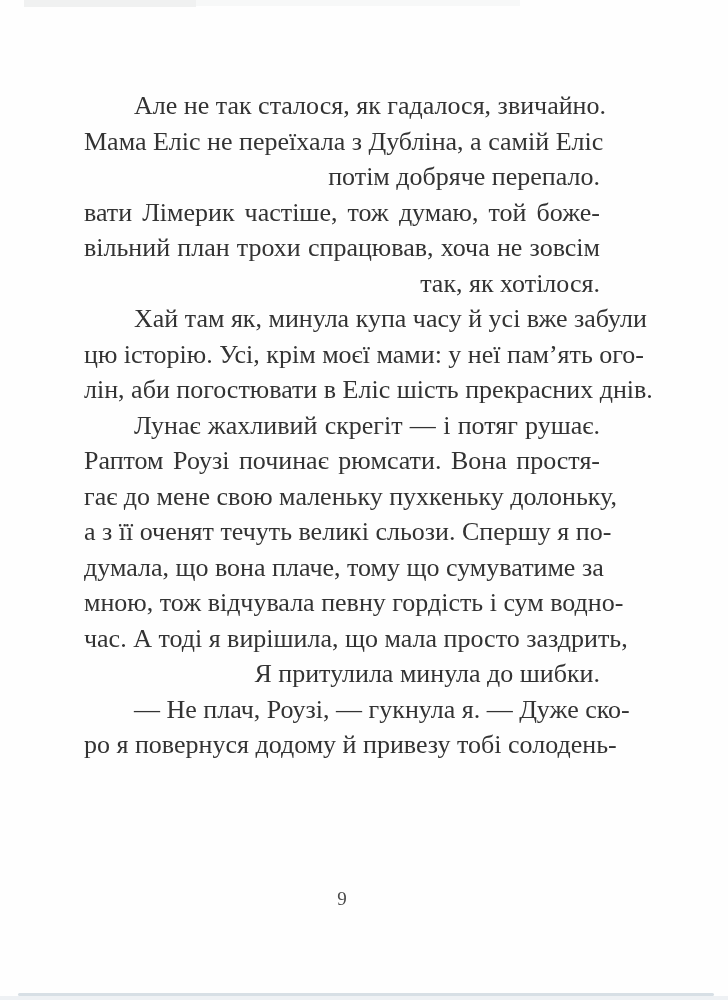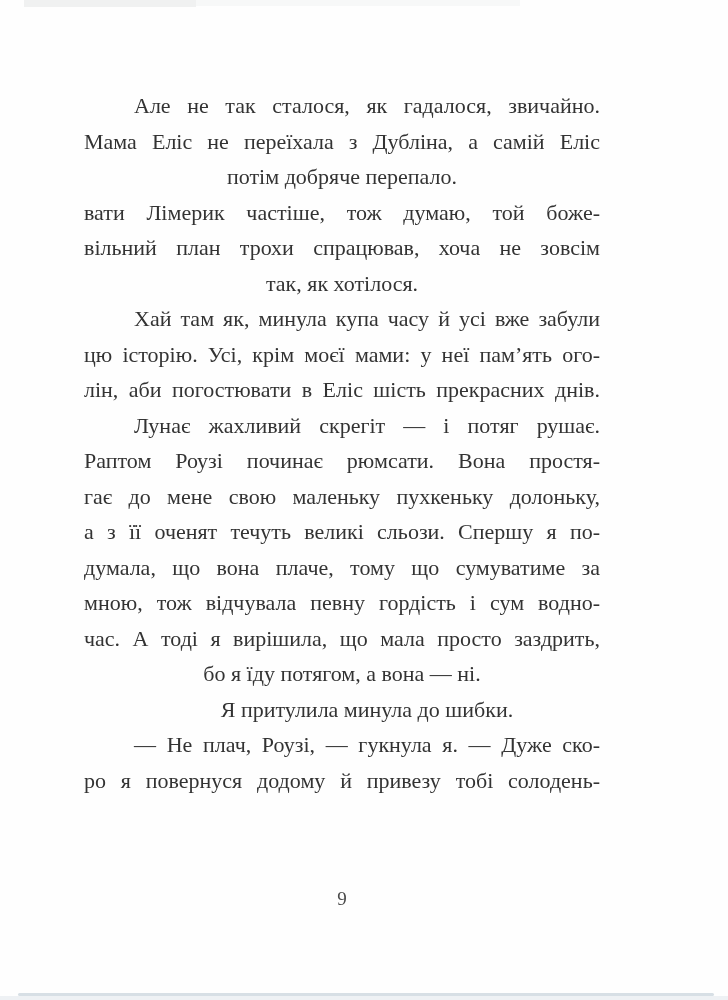--- a/index.html
+++ b/index.html
@@ -20,28 +20,28 @@
     background: #f0f1f1;
   }
   .artifact-top-b {
     position: absolute; left: 196px; top: 0; width: 324px; height: 6px;
     background: #f7f8f8;
   }
   
   .text-block {
     position: absolute;
     left: 84px; top: 88px; width: 516px;
-    font-size: 22px;
+    font-size: 26px;
     color: #333333;
   }
   .line {
     height: 35.5px;
     line-height: 35.5px;
     white-space: nowrap;
-    text-align: center;
+    text-align: right;
     overflow: visible;
   }
   .line.j {
     text-align: justify;
     text-align-last: justify;
     text-justify: inter-word;
   }
   .line.indent { text-indent: 50px; }
   .page-number {
     position: absolute;
@@ -80,21 +80,20 @@
         <div class="line j indent">Хай там як, минула купа часу й усі вже забули</div>
         <div class="line j">цю історію. Усі, крім моєї мами: у неї пам’ять ого-</div>
         <div class="line j">лін, аби погостювати в Еліс шість прекрасних днів.</div>
         <div class="line j indent">Лунає жахливий скрегіт — і потяг рушає.</div>
         <div class="line j">Раптом Роузі починає рюмсати. Вона простя-</div>
         <div class="line j">гає до мене свою маленьку пухкеньку долоньку,</div>
         <div class="line j">а з її оченят течуть великі сльози. Спершу я по-</div>
         <div class="line j">думала, що вона плаче, тому що сумуватиме за</div>
         <div class="line j">мною, тож відчувала певну гордість і сум водно-</div>
         <div class="line j">час. А тоді я вирішила, що мала просто заздрить,</div>
-        <div class="line">бо я їду потягом, а вона — ні.</div>
         <div class="line indent">Я притулила минула до шибки.</div>
         <div class="line j indent">— Не плач, Роузі, — гукнула я. — Дуже ско-</div>
         <div class="line j">ро я повернуся додому й привезу тобі солодень-</div>
       </div>
   </main>
 
   <div class="page-number">9</div>
 
   <div class="bottom-line"></div>
   <div class="bottom-strip"></div>

